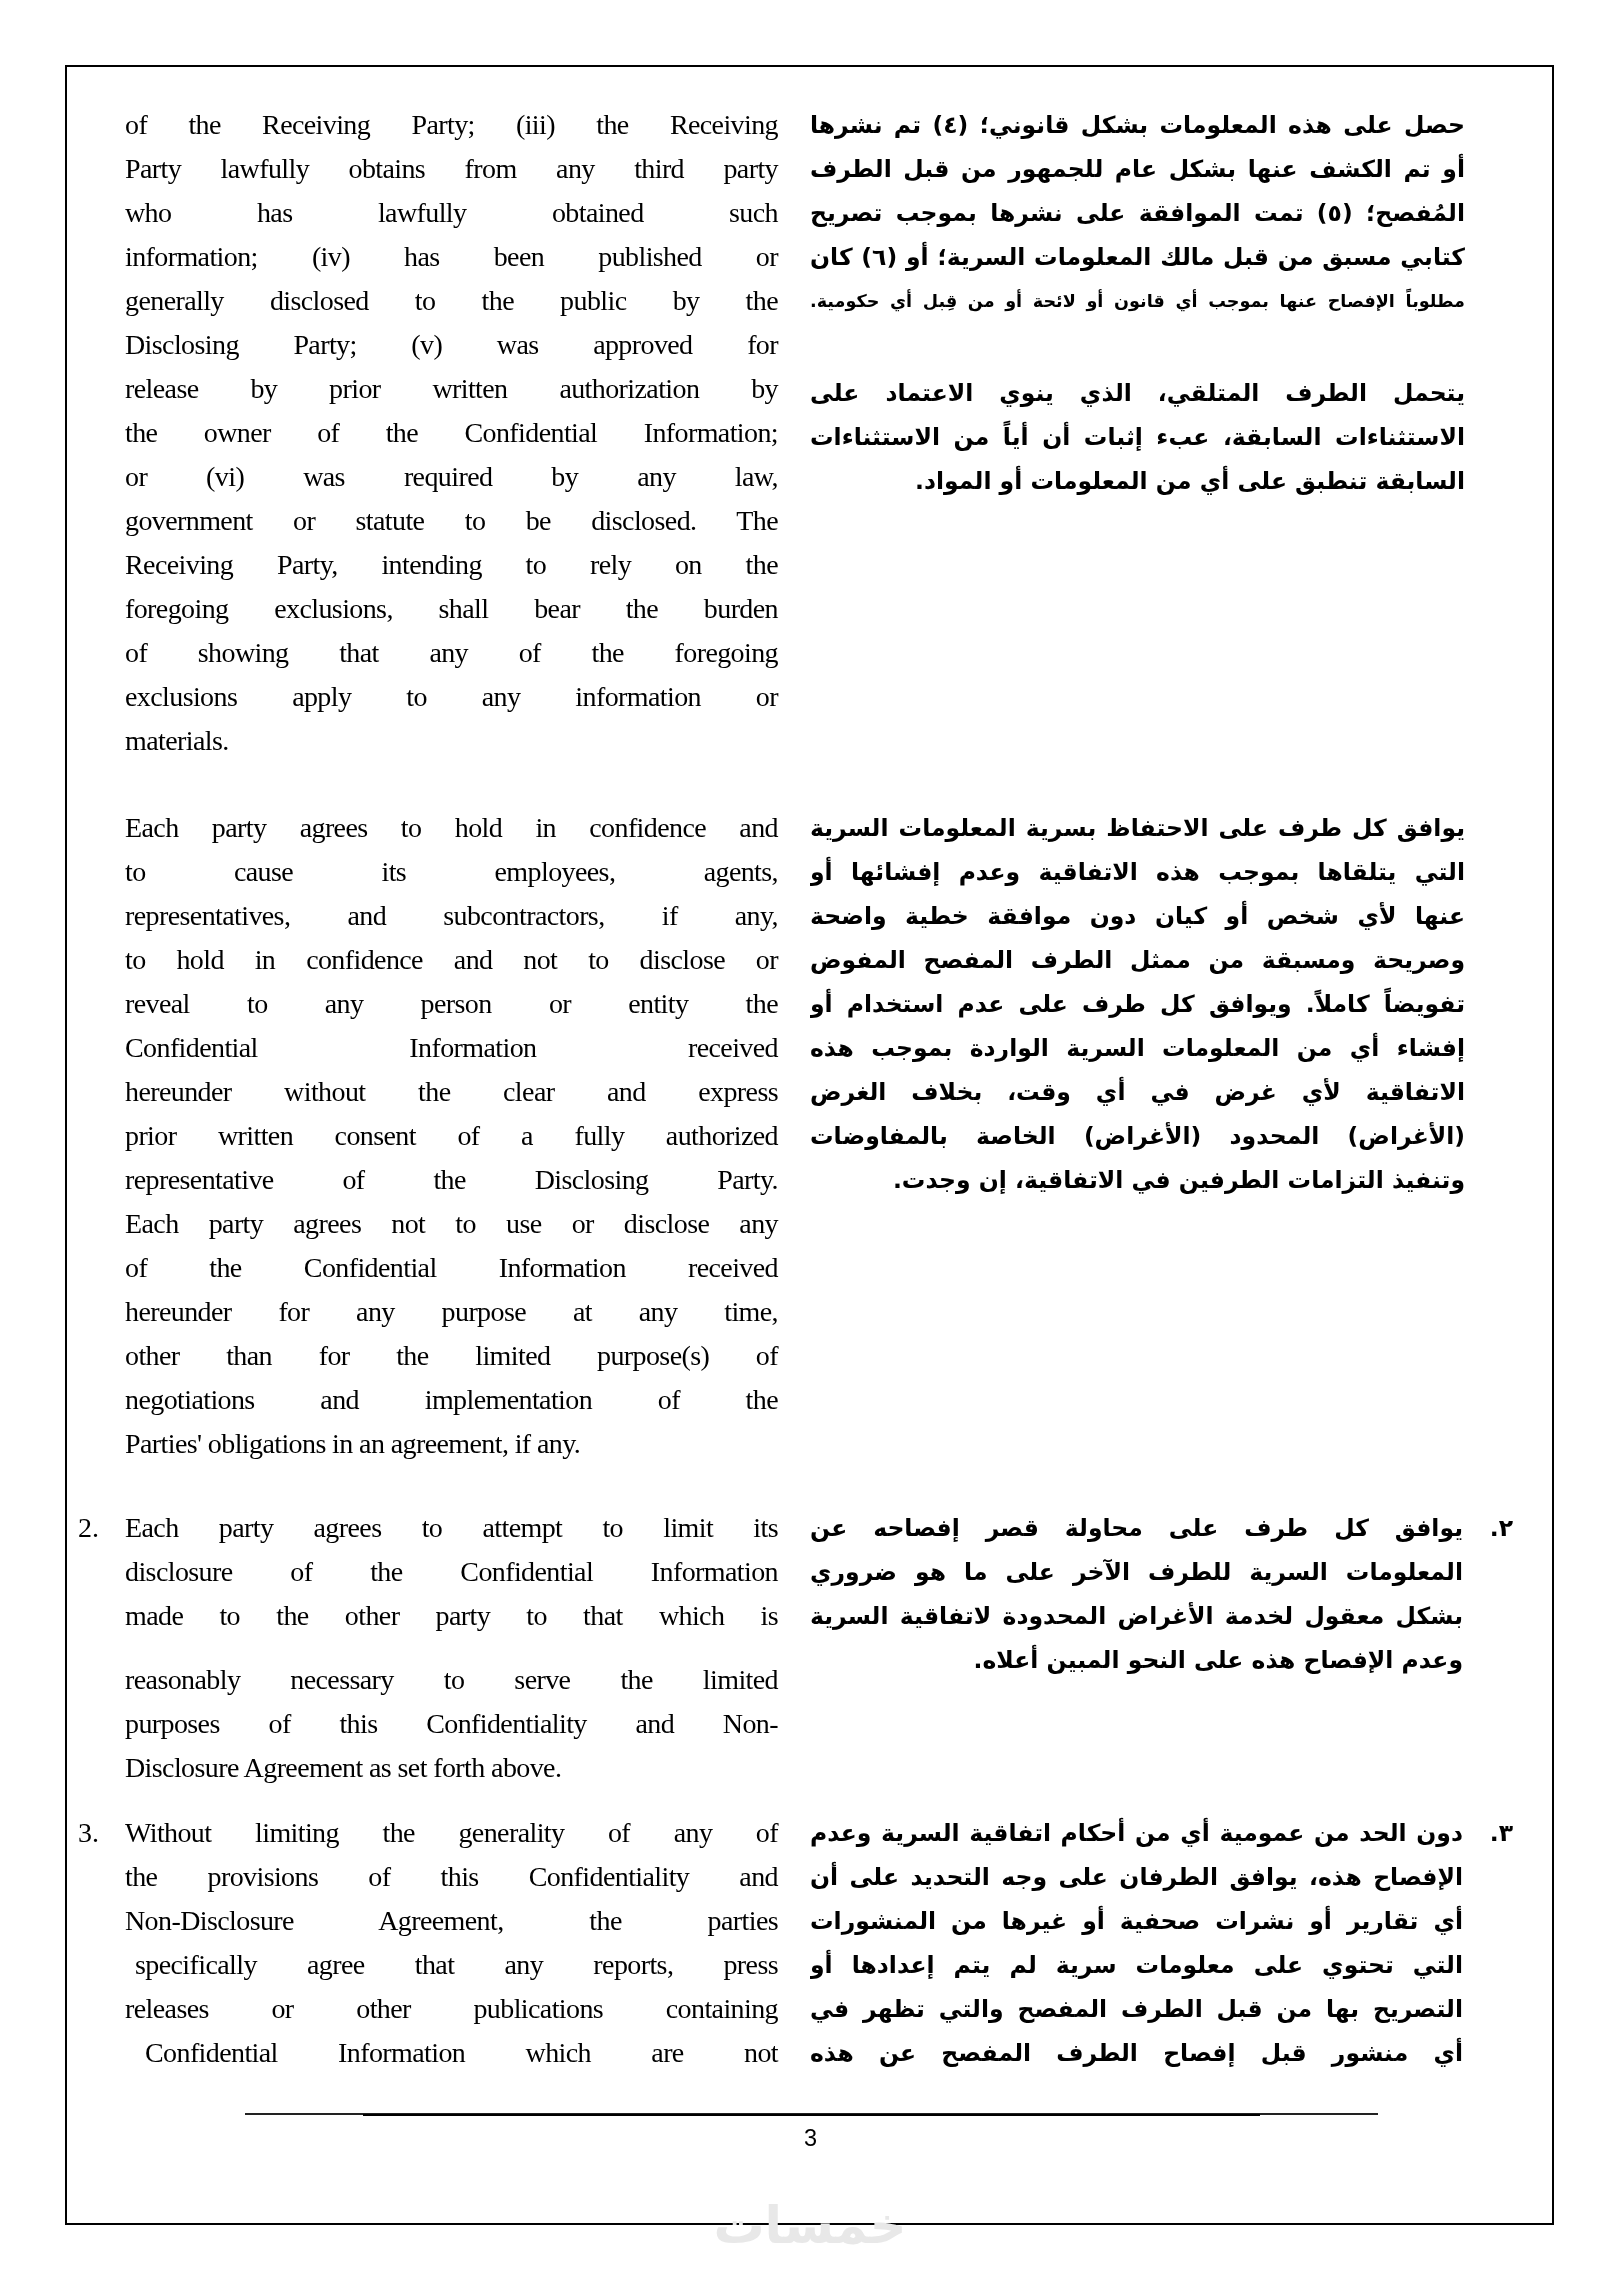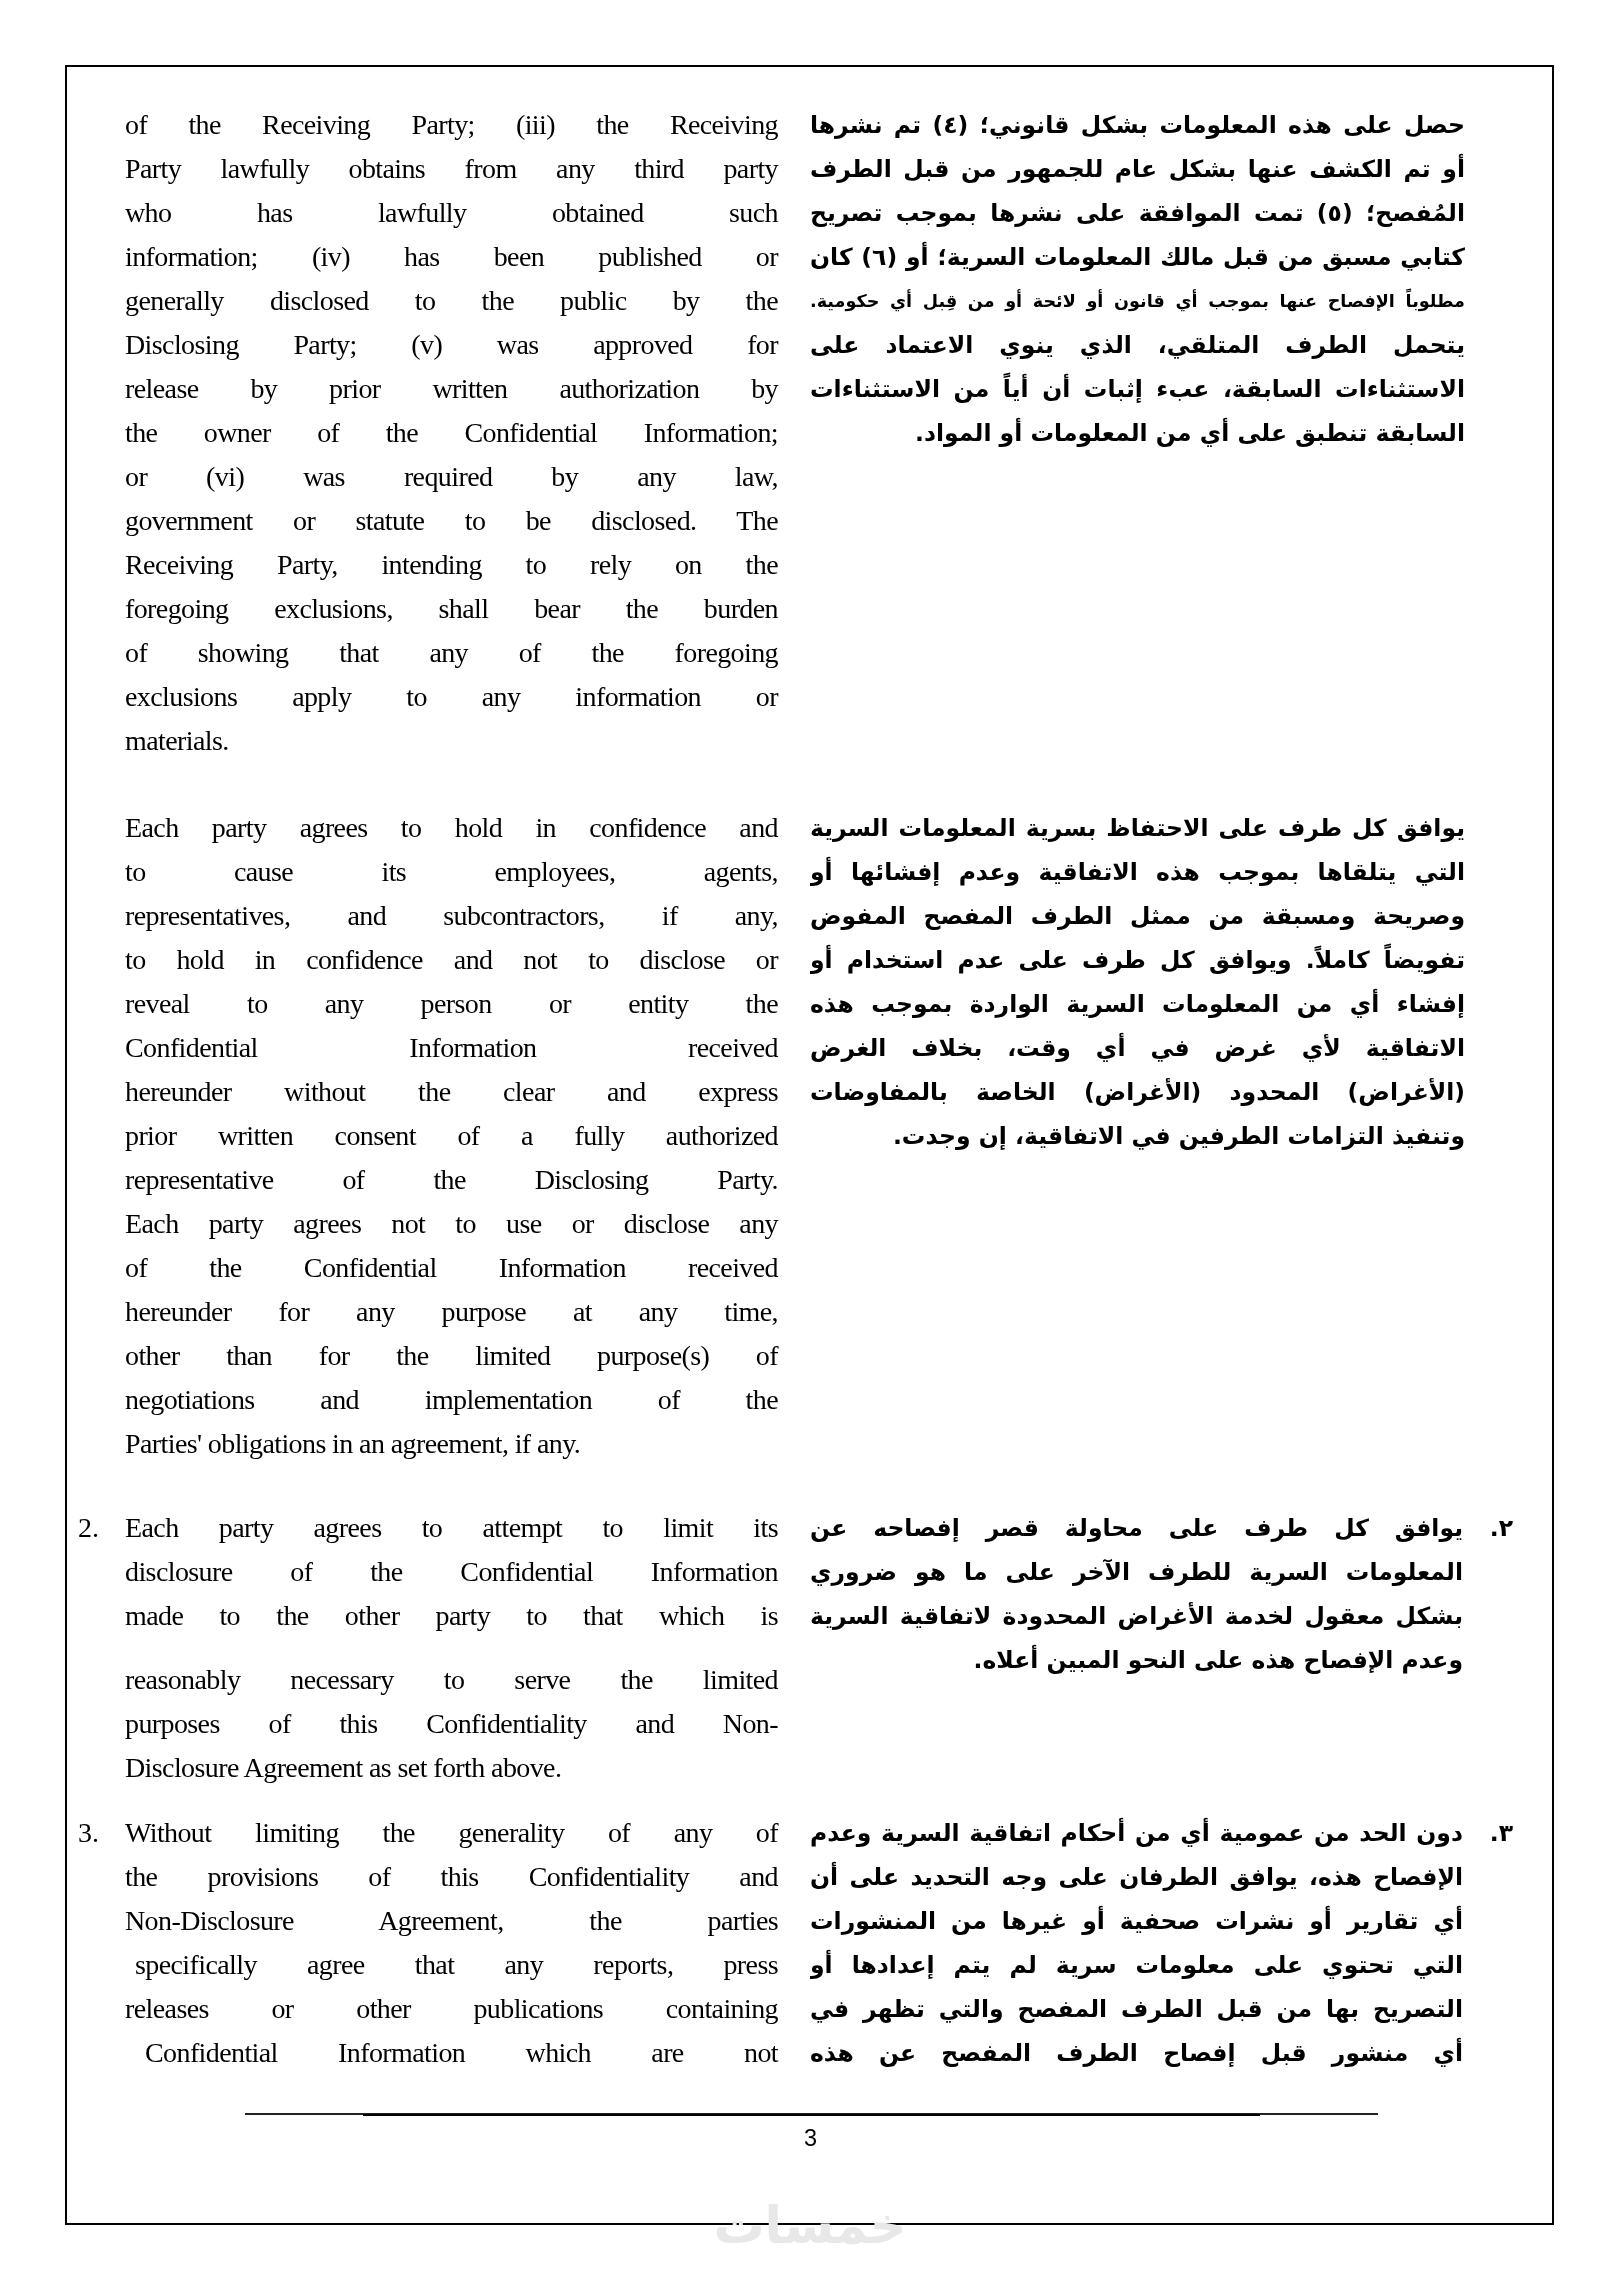--- a/index.html
+++ b/index.html
@@ -75,21 +75,21 @@
   <span class="ln" style="white-space: normal;">of showing that any of the foregoing</span>
   <span class="ln" style="white-space: normal;">exclusions apply to any information or</span>
   <span class="ln last" style="white-space: normal;">materials.</span>
 </div>
 <div class="ar" style="top:103px; left:810px; width:655px;">
   <span class="ln" style="white-space: normal;">حصل على هذه المعلومات بشكل قانوني؛ (٤) تم نشرها</span>
   <span class="ln" style="white-space: normal;">أو تم الكشف عنها بشكل عام للجمهور من قبل الطرف</span>
   <span class="ln" style="white-space: normal;">المُفصح؛ (٥) تمت الموافقة على نشرها بموجب تصريح</span>
   <span class="ln" style="white-space: normal;">كتابي مسبق من قبل مالك المعلومات السرية؛ أو (٦) كان</span>
   <span class="ln small" style="white-space: normal;">مطلوباً الإفصاح عنها بموجب أي قانون أو لائحة أو من قِبل أي حكومية.</span>
-  <span class="ln" style="white-space: normal;">يتحمل الطرف المتلقي، الذي ينوي الاعتماد على</span>
+  <span class="ln" style="white-space: normal; margin-top: 48px;">يتحمل الطرف المتلقي، الذي ينوي الاعتماد على</span>
   <span class="ln" style="white-space: normal;">الاستثناءات السابقة، عبء إثبات أن أياً من الاستثناءات</span>
   <span class="ln last" style="white-space: normal;">السابقة تنطبق على أي من المعلومات أو المواد.</span>
 </div>
 
 <div class="en" style="top:806px;">
   <span class="ln" style="white-space: normal;">Each party agrees to hold in confidence and</span>
   <span class="ln" style="white-space: normal;">to cause its employees, agents,</span>
   <span class="ln" style="white-space: normal;">representatives, and subcontractors, if any,</span>
   <span class="ln" style="white-space: normal;">to hold in confidence and not to disclose or</span>
   <span class="ln" style="white-space: normal;">reveal to any person or entity the</span>
@@ -100,20 +100,21 @@
   <span class="ln" style="white-space: normal;">Each party agrees not to use or disclose any</span>
   <span class="ln" style="white-space: normal;">of the Confidential Information received</span>
   <span class="ln" style="white-space: normal;">hereunder for any purpose at any time,</span>
   <span class="ln" style="white-space: normal;">other than for the limited purpose(s) of</span>
   <span class="ln" style="white-space: normal;">negotiations and implementation of the</span>
   <span class="ln last" style="white-space: normal;">Parties' obligations in an agreement, if any.</span>
 </div>
 <div class="ar" style="top:806px; left:810px; width:655px;">
   <span class="ln" style="white-space: normal;">يوافق كل طرف على الاحتفاظ بسرية المعلومات السرية</span>
   <span class="ln" style="white-space: normal;">التي يتلقاها بموجب هذه الاتفاقية وعدم إفشائها أو الكشف</span>
+  <span class="ln" style="white-space: normal;">عنها لأي شخص أو كيان دون موافقة خطية واضحة</span>
   <span class="ln" style="white-space: normal;">وصريحة ومسبقة من ممثل الطرف المفصح المفوض</span>
   <span class="ln" style="white-space: normal;">تفويضاً كاملاً. ويوافق كل طرف على عدم استخدام أو</span>
   <span class="ln" style="white-space: normal;">إفشاء أي من المعلومات السرية الواردة بموجب هذه</span>
   <span class="ln" style="white-space: normal;">الاتفاقية لأي غرض في أي وقت، بخلاف الغرض</span>
   <span class="ln" style="white-space: normal;">(الأغراض) المحدود (الأغراض) الخاصة بالمفاوضات</span>
   <span class="ln last" style="white-space: normal;">وتنفيذ التزامات الطرفين في الاتفاقية، إن وجدت.</span>
 </div>
 
 <div class="num-en" style="top:1506px;">2.</div>
 <div class="en" style="top:1506px;">

